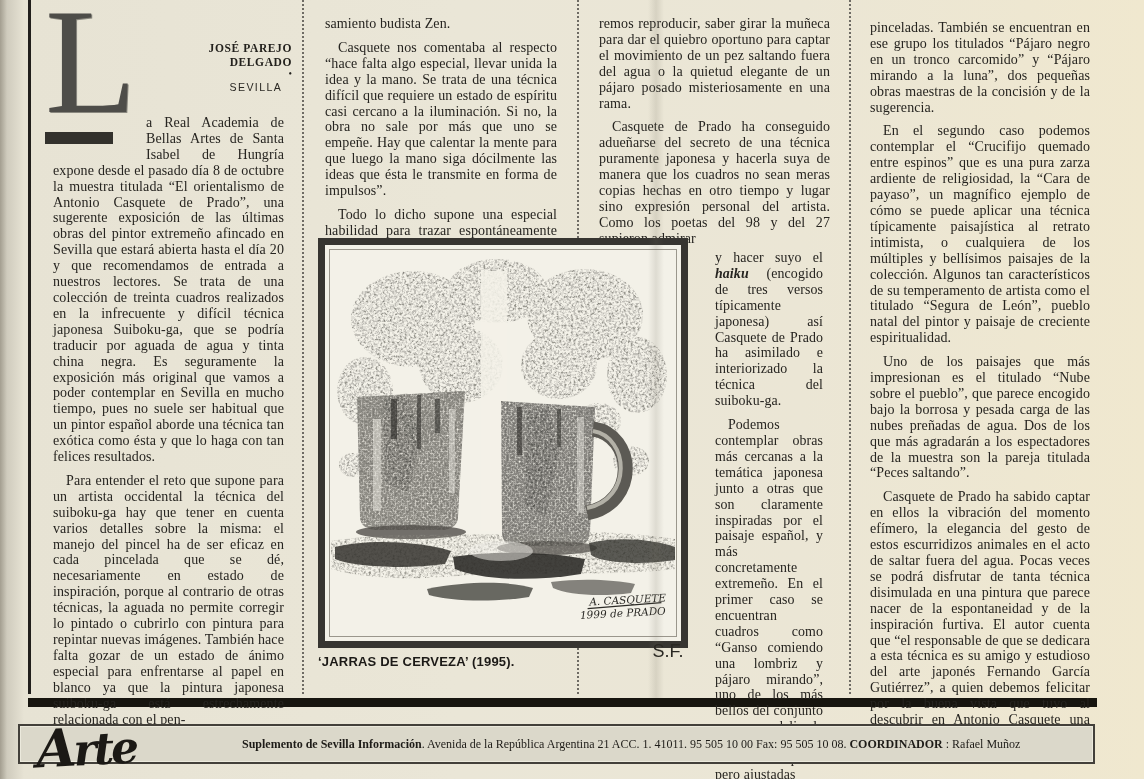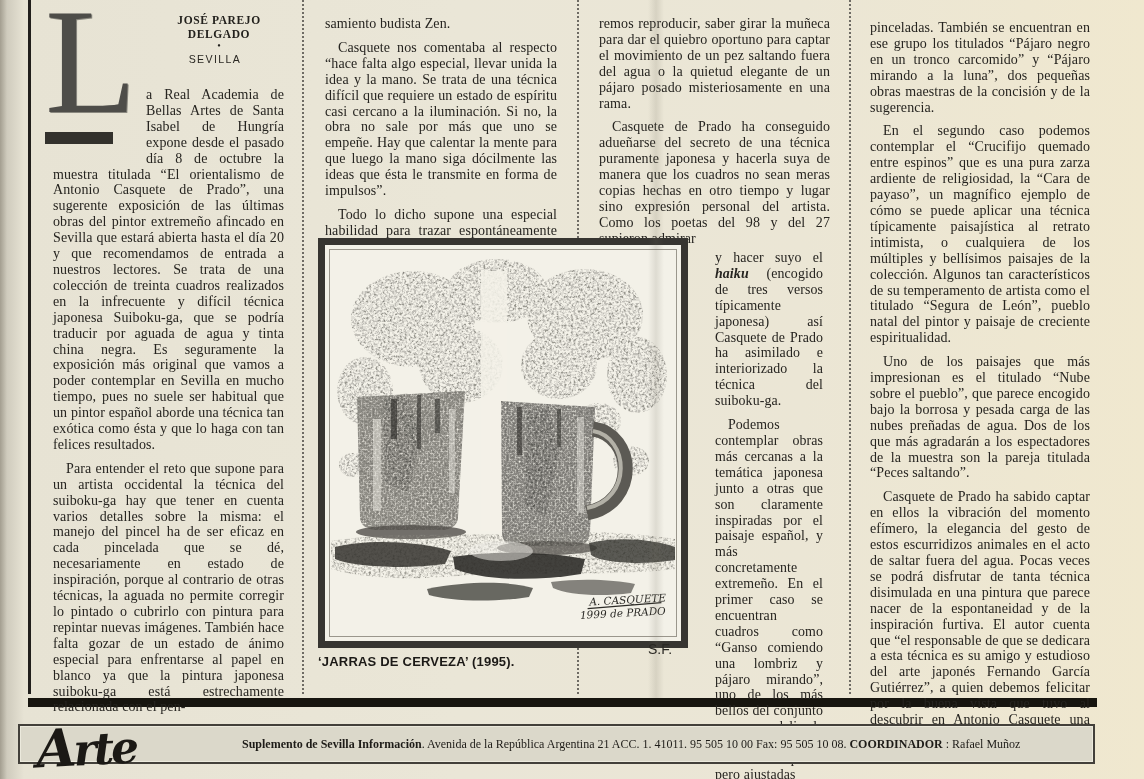--- a/index.html
+++ b/index.html
@@ -22,35 +22,35 @@
   #col1{left:45px;width:247px;}
   #col2{left:317px;width:248px;}
   #col3top{left:591px;width:247px;}
   #col3side{left:707px;top:242px;width:124px;font-size:13.9px;}
   #col4{left:862px;top:12px;width:236px;}
   
   .dropblock{float:left;width:101px;height:150px;}
   .dropL{font-family:"Liberation Serif",serif;font-size:150px;line-height:106px;
          color:#4e4d49;text-shadow:1px 1px 0 #8a887f;}
   .dropbar{width:68px;height:12px;background:#33312c;margin-top:18px;}
-  .byline{text-align:center;padding-top:5px;margin-bottom:21px;}
+  .byline{text-align:right;padding-top:5px;margin-bottom:21px;margin-top:28px;}
   .byline .author{font-weight:bold;font-size:11.5px;line-height:14px;letter-spacing:.6px;color:#23211d;}
   .byline .bullet{font-size:10px;line-height:9px;color:#23211d;}
   .byline .city{font-family:"Liberation Sans",sans-serif;font-size:11.5px;line-height:13px;
                 letter-spacing:1.5px;margin-top:3px;transform:scaleX(.92);color:#2a2823;}
   .em{font-style:italic;font-weight:bold;}
   
   .artwork{position:absolute;left:318px;top:238px;width:370px;height:410px;box-sizing:border-box;
     border:7px solid #373531;background:#f3f1e8;padding:6px;
     box-shadow:inset 0 0 0 4px #f3f1e8, inset 0 0 0 5px #9a968c;z-index:4;}
   .artwork svg{display:block;}
   .caption{position:absolute;left:318px;top:654px;font-family:"Liberation Sans",sans-serif;
     font-weight:bold;font-size:13px;letter-spacing:.2px;color:#1c1a17;z-index:7;}
-  .credit{position:absolute;left:648px;top:641px;width:40px;text-align:left;
-    font-family:"Liberation Sans",sans-serif;font-size:14px;color:#2a2823;z-index:7;}
+  .credit{position:absolute;left:648px;top:641px;width:40px;text-align:center;
+    font-family:"Liberation Sans",sans-serif;font-size:18px;color:#2a2823;z-index:7;}
   
   .footer-box{position:absolute;left:18px;top:724px;width:1077px;height:40px;box-sizing:border-box;
     background:#dbd8ca;border:2px solid #43403a;box-shadow:inset 0 0 0 1px #eceadd;}
   .arte{position:absolute;left:16px;top:-10px;font-family:"DejaVu Serif",serif;font-style:italic;
     font-weight:bold;font-size:44px;letter-spacing:-3px;color:#1b1915;transform:rotate(-3deg);}
   .arte::first-letter{font-size:52px;}
   .footer-text{position:absolute;left:222px;top:50%;transform:translateY(-50%);
     font-size:12px;white-space:nowrap;color:#1e1c18;}
   .footer-text b{font-weight:bold;}
 </style>

